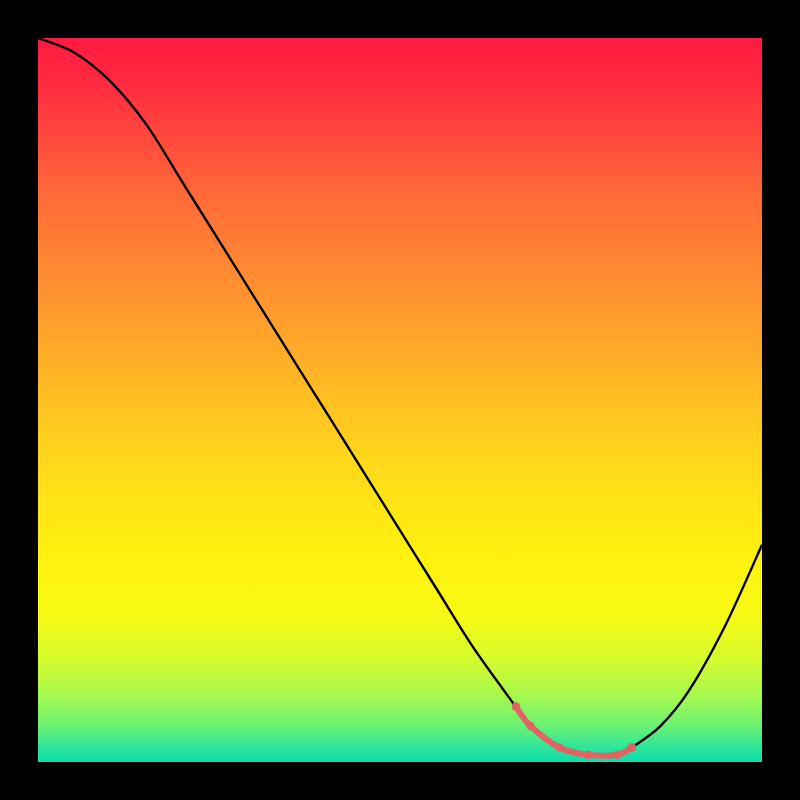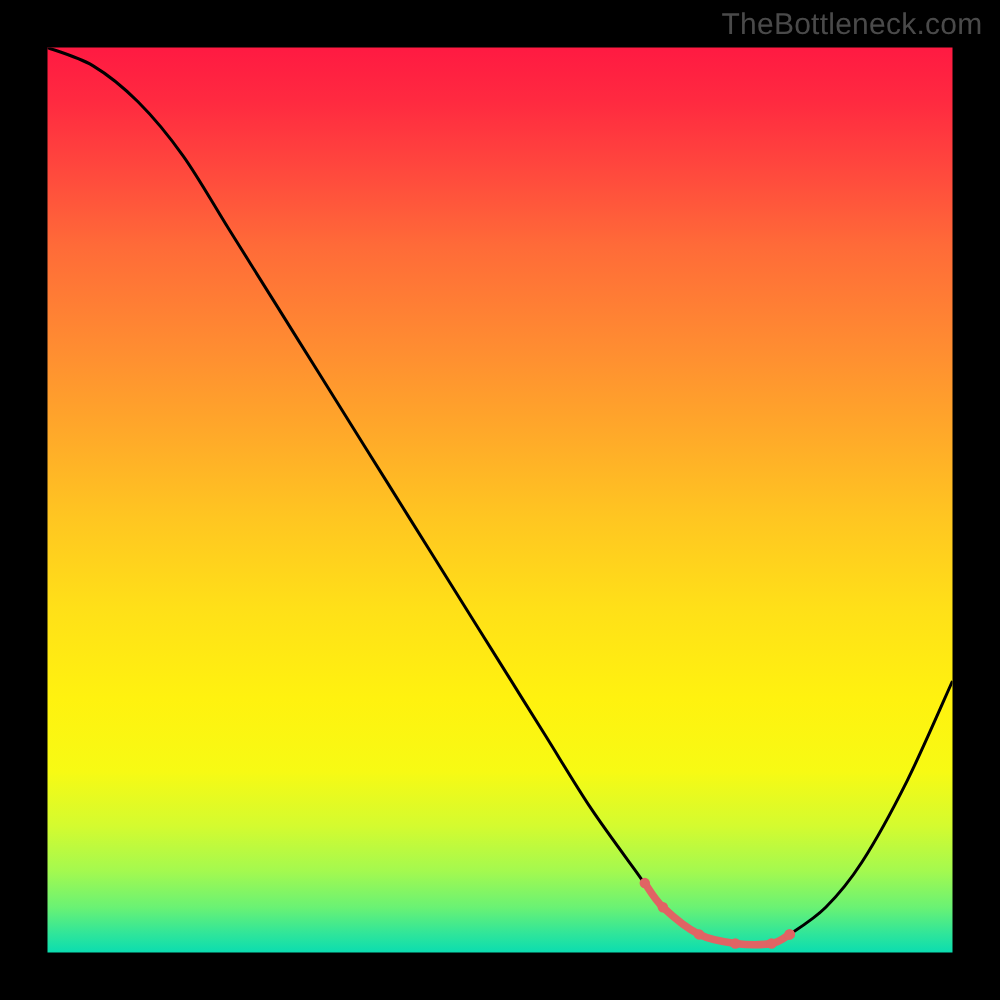--- a/index.html
+++ b/index.html
@@ -57,21 +57,20 @@
     top: 38px;
     width: 724px;
     height: 724px;
     z-index: 5;
   }
 </style>
 </head>
 <body>
 <div class="container">
 
-  <div class="watermark">TheBottleneck.com</div>
 
   <div class="plot-area"></div>
 
   <svg class="overlay" viewBox="0 0 724 724" preserveAspectRatio="none">
 
     <path id="main-curve" fill="none" stroke="#000000" stroke-width="2.4" d="M 0 0 C 5.792000000000001 2.316800000000003 24.616 7.529600000000009 36.2 14.480000000000018 C 47.784000000000006 21.430400000000027 60.816 31.85600000000006 72.4 43.440000000000055 C 83.98400000000001 55.02400000000005 97.01599999999999 70.66240000000002 108.6 86.88 C 120.184 103.09759999999997 133.216 126.26559999999995 144.8 144.79999999999995 C 156.38400000000001 163.33439999999996 169.416 184.18560000000002 181 202.72000000000003 C 192.584 221.25440000000003 205.61599999999999 242.1056 217.2 260.64 C 228.784 279.1744 241.81599999999997 300.02559999999994 253.39999999999998 318.55999999999995 C 264.984 337.09439999999995 278.016 357.9456 289.6 376.48 C 301.184 395.0144 314.216 415.8656 325.8 434.4 C 337.384 452.9344 350.416 473.7856 362 492.32 C 373.584 510.8544 386.61600000000004 531.7056 398.20000000000005 550.24 C 409.78400000000005 568.7744 422.816 590.784 434.4 608.16 C 445.984 625.536 461.3328 646.0976 470.6 658.84 C 479.8672 671.5824 484.2112000000001 679.6912 492.32000000000005 687.8 C 500.4288 695.9087999999999 512.0128 704.8864 521.28 709.52 C 530.5472 714.1536 540.9728 715.6016 550.24 716.76 C 559.5072 717.9184 572.2496000000001 717.9184 579.2 716.76 C 586.1504 715.6016 586.7296 714.1536 593.68 709.52 C 600.6303999999999 704.8864 613.3728 697.0672 622.64 687.8 C 631.9072 678.5328 641.1744 667.8176 651.6 651.6 C 662.0256 635.3824000000001 676.216 609.6080000000001 687.8 586.44 C 699.3839999999999 563.272 718.208 519.5424 724 506.8"></path>
 
     <path id="highlight-curve" fill="none" stroke="#e06464" stroke-width="6" stroke-linecap="round" d="M 477.84000000000003 668.4933333333333 C 480.15680000000003 671.5824 485.36960000000005 681.2357333333333 492.32000000000005 687.8 C 499.27040000000005 694.3642666666666 512.0128 704.8864 521.28 709.52 C 530.5472 714.1536 540.9728 715.6016 550.24 716.76 C 559.5072 717.9184 572.2496000000001 717.9184 579.2 716.76 C 586.1504 715.6016 591.3632 710.6784 593.68 709.52 C 595.9967999999999 708.3616 593.68 709.52 593.68 709.52"></path>
     <g id="highlight-dots">
         <circle cx="477.84000000000003" cy="668.4933333333333" r="4.2" fill="#e06464"></circle>

